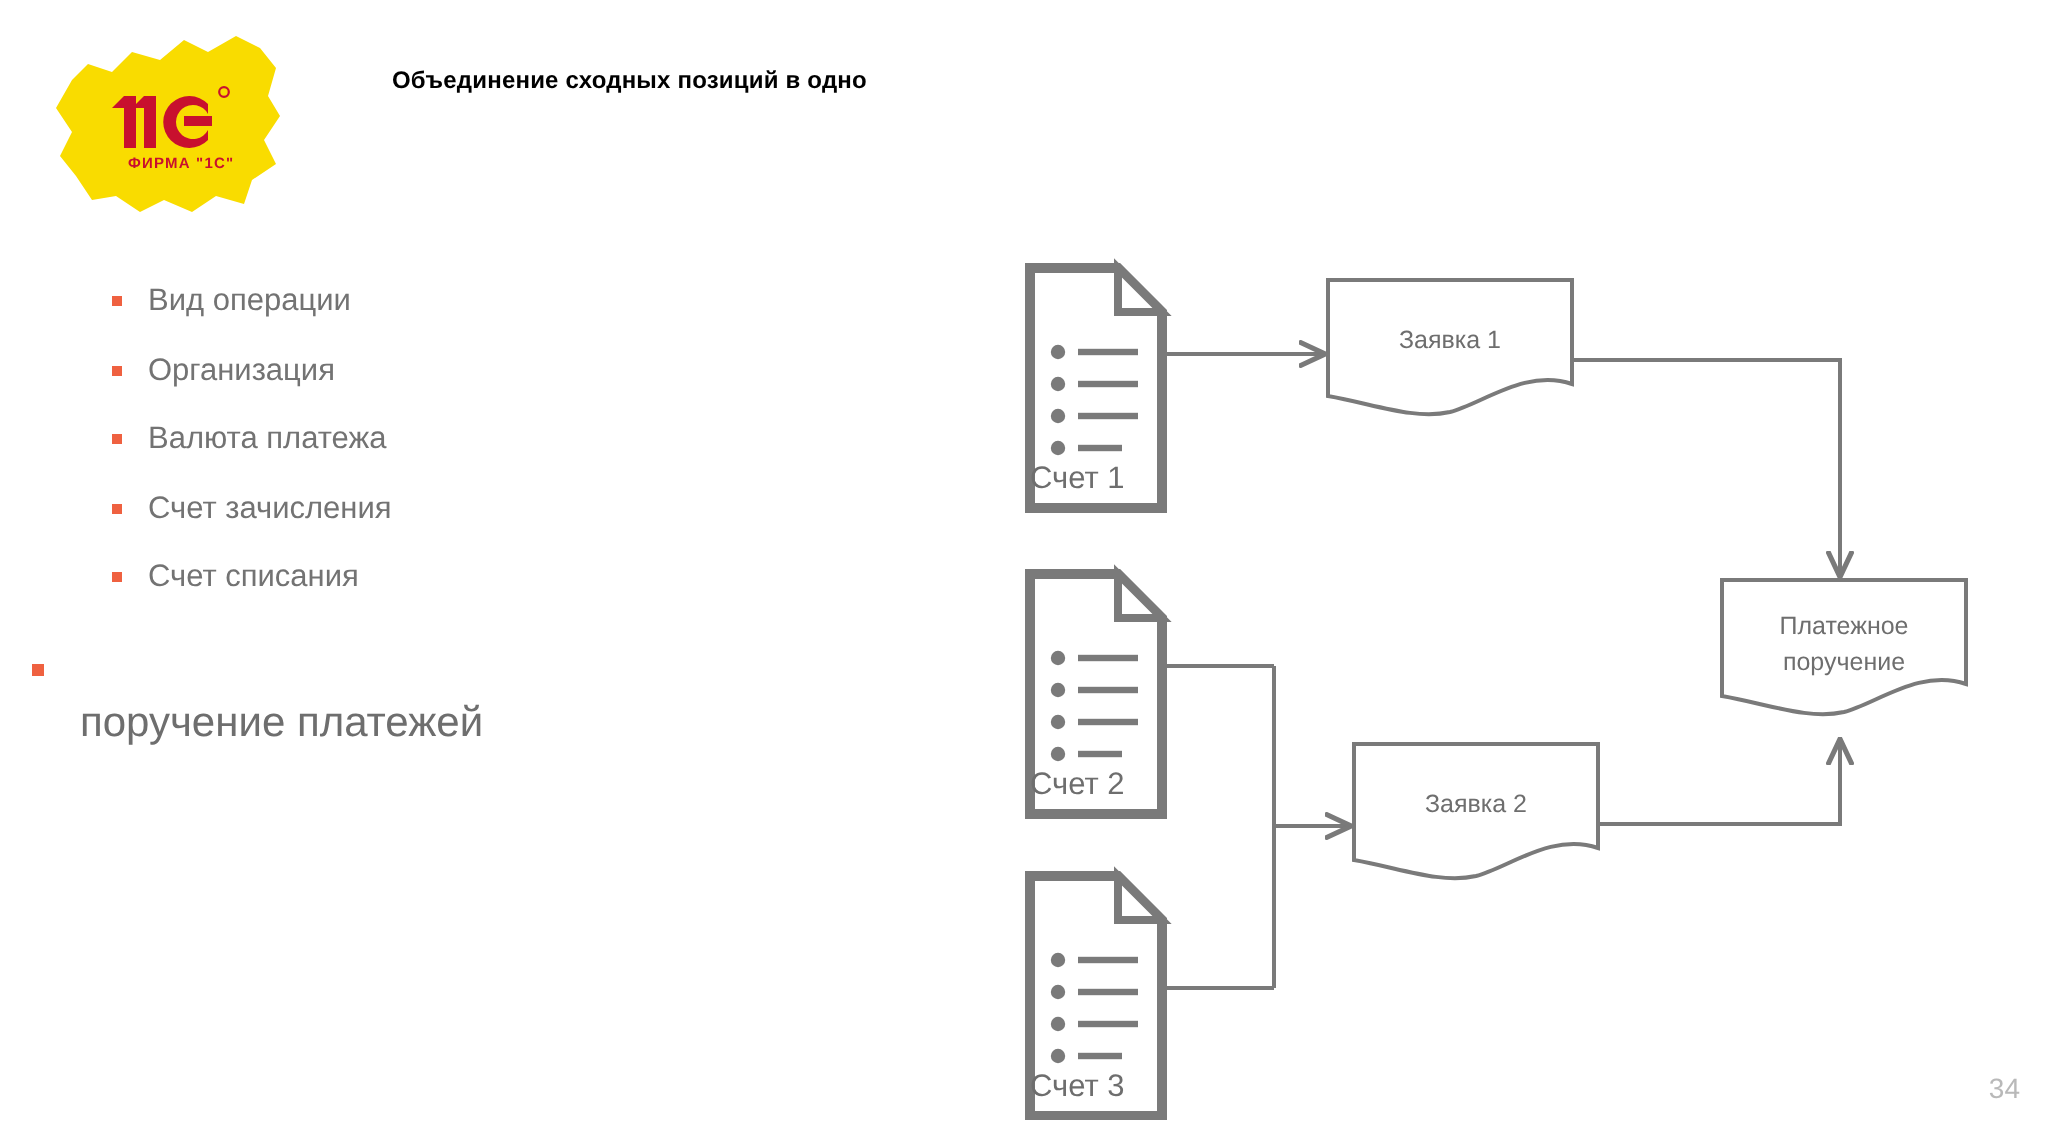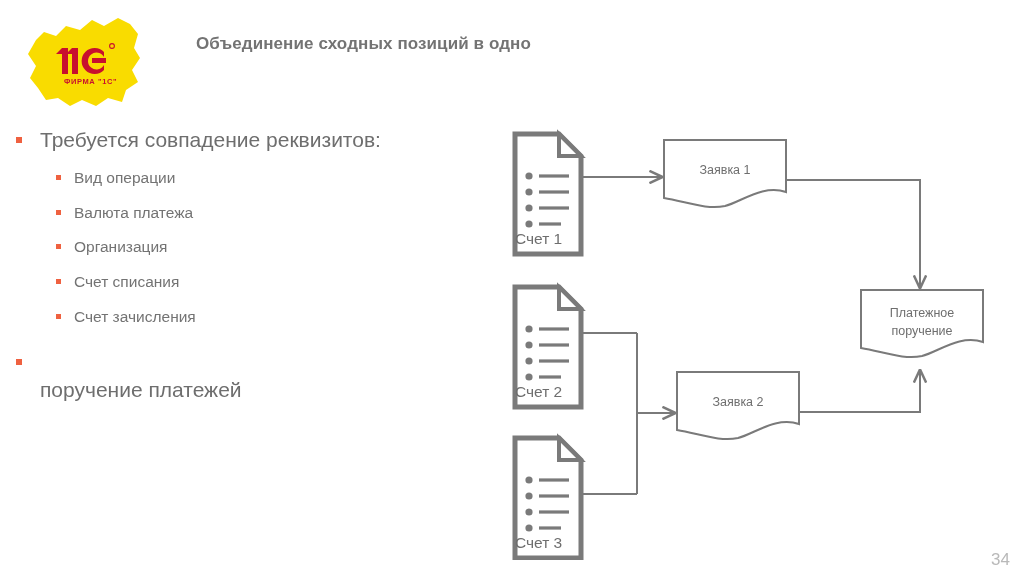--- a/index.html
+++ b/index.html
@@ -25,24 +25,24 @@
     left: 26px;
     top: 14px;
     width: 118px;
     height: 96px;
   }
   #title {
     position: absolute;
     left: 196px;
     top: 33px;
     width: 470px;
-    font-size: 17px;
+    font-size: 12px;
     font-weight: bold;
     line-height: 1.28;
-    color: #737373;
+    color: #000000;
     letter-spacing: 0.1px;
   }
 
   
   #bullets {
     position: absolute;
     left: 0px;
     top: 126px;
     width: 480px;
   }
@@ -94,22 +94,22 @@
     fill: #6e6e6e;
     font-family: "Liberation Sans", "DejaVu Sans", sans-serif;
   }
   .doc-label { font-size: 15.5px; }
   .shape-label { font-size: 12.5px; }
 
   
   #pagenum {
     position: absolute;
     right: 14px;
-    bottom: 4px;
-    font-size: 17px;
+    bottom: 22px;
+    font-size: 14px;
     color: #b9b9b9;
   }
 </style>
 </head>
 <body>
 
 <div id="slide">
 
   <div id="logo">
     <svg width="118" height="96" viewBox="0 0 118 96" xmlns="http://www.w3.org/2000/svg">
@@ -128,45 +128,41 @@
       <text x="38" y="70" font-family="Liberation Sans, DejaVu Sans, sans-serif" font-size="7.5" font-weight="bold" fill="#C8102E" letter-spacing="0.6">ФИРМА "1С"</text>
     </svg>
   </div>
 
   <div id="title">
     <div>Объединение сходных позиций в одно</div>
   </div>
 
   <div id="bullets">
 
-    <div class="lvl1">
-      <span class="sq"></span>
-      <span>Требуется совпадение реквизитов:</span>
-    </div>
 
     <div id="sub-list">
       <div class="lvl2">
         <span class="sq"></span>
         <span>Вид операции</span>
       </div>
       <div class="lvl2">
         <span class="sq"></span>
+        <span>Организация</span>
+      </div>
+      <div class="lvl2">
+        <span class="sq"></span>
         <span>Валюта платежа</span>
       </div>
       <div class="lvl2">
         <span class="sq"></span>
-        <span>Организация</span>
+        <span>Счет зачисления</span>
       </div>
       <div class="lvl2">
         <span class="sq"></span>
         <span>Счет списания</span>
-      </div>
-      <div class="lvl2">
-        <span class="sq"></span>
-        <span>Счет зачисления</span>
       </div>
     </div>
 
     <div class="lvl1">
       <span class="sq"></span>
       <br>
       <span>поручение платежей</span>
     </div>
   </div>
 

